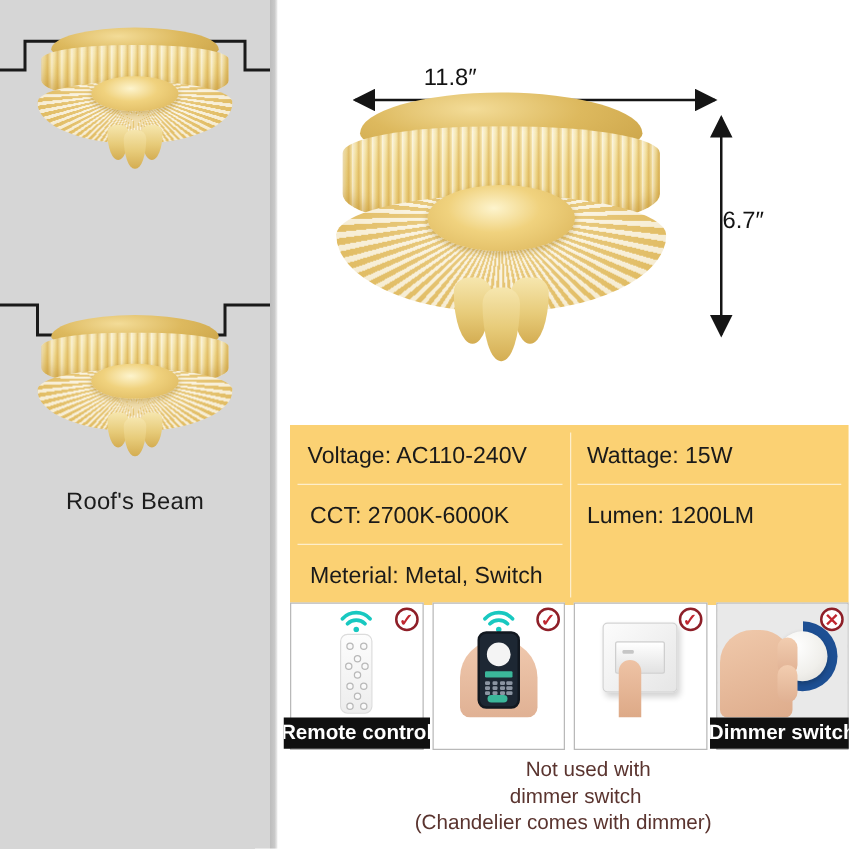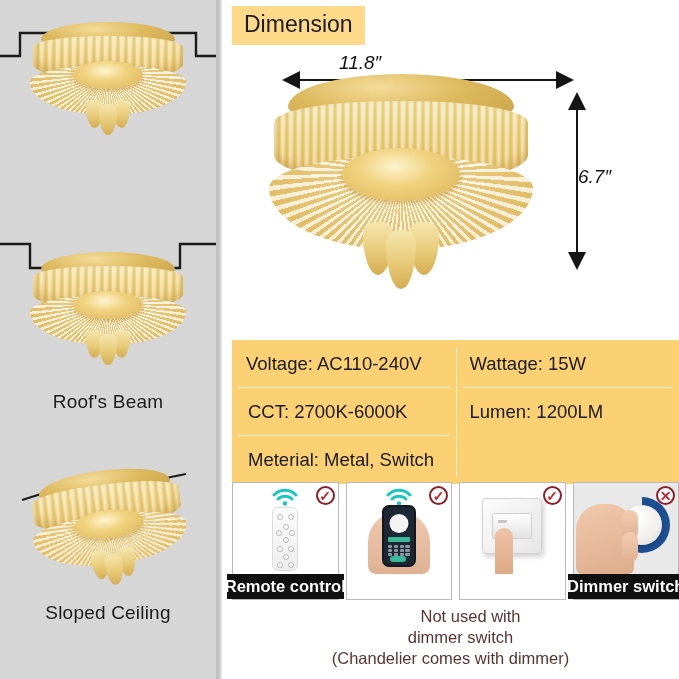--- a/index.html
+++ b/index.html
@@ -76,21 +76,21 @@
   
   #right-panel { position: absolute; left: 222px; top: 0; width: 457px; height: 679px; }
 
   #dimension-badge {
     position: absolute; left: 10px; top: 6px;
     padding: 5px 12px 7px 12px;
     background: #ffd98a;
     font-size: 23px; color: #1b1b1b;
   }
 
-  #dimension-stage { position: absolute; left: 0; top: 46px; width: 457px; height: 286px; font-style: italic; }
+  #dimension-stage { position: absolute; left: 0; top: 46px; width: 457px; height: 286px; }
   #dim-lamp { left: 44px; top: 28px; width: 270px; height: 205px; }
 
   .dim-label { position: absolute; font-size: 19px; color: #141414; }
   #dim-w-label { left: 117px; top: 6px; }
   #dim-h-label { left: 356px; top: 120px; }
   .dim-svg { position: absolute; left: 0; top: 0; }
 
   
   #spec-table {
     position: absolute; left: 10px; top: 340px;
@@ -280,45 +280,26 @@
           <div class="skirt"></div>
           <div class="hub"></div>
           <div class="drop d1"></div>
           <div class="drop d2"></div>
           <div class="drop d3"></div>
         </div>
       </div>
       <div class="mount-caption" style="top:165px;">Roof's Beam</div>
     </div>
 
-    <div class="mount-cell" style="top:452px;">
-      <div class="mount-art">
-        <svg class="ceil-svg" width="216" height="160" viewBox="0 0 216 160">
-          <line x1="22" y1="48" x2="60" y2="36" stroke="#1a1a1a" stroke-width="2.2"></line>
-          <line x1="156" y1="28" x2="186" y2="22" stroke="#1a1a1a" stroke-width="2.2"></line>
-        </svg>
-        <div class="lamp" style="left:30px; top:18px; width:158px; height:110px; transform:rotate(-7deg);">
-          <div class="cap"></div>
-          <div class="drum"></div>
-          <div class="skirt"></div>
-          <div class="hub"></div>
-          <div class="drop d1"></div>
-          <div class="drop d2"></div>
-          <div class="drop d3"></div>
-        </div>
-      </div>
-      <div class="mount-caption" style="top:150px;">Sloped Ceiling</div>
-    </div>
   </div>
 
   <div id="panel-divider"></div>
 
   <div id="right-panel">
 
-    <div id="dimension-badge">Dimension</div>
 
     <div id="dimension-stage">
 
       <svg class="dim-svg" width="457" height="286" viewBox="0 0 457 286">
         <defs>
           <marker id="ah" markerWidth="9" markerHeight="9" refX="8" refY="4.5" orient="auto">
             <path d="M0,0 L9,4.5 L0,9 z" fill="#151515"></path>
           </marker>
           <marker id="ah2" markerWidth="9" markerHeight="9" refX="1" refY="4.5" orient="auto">
             <path d="M9,0 L0,4.5 L9,9 z" fill="#151515"></path>

